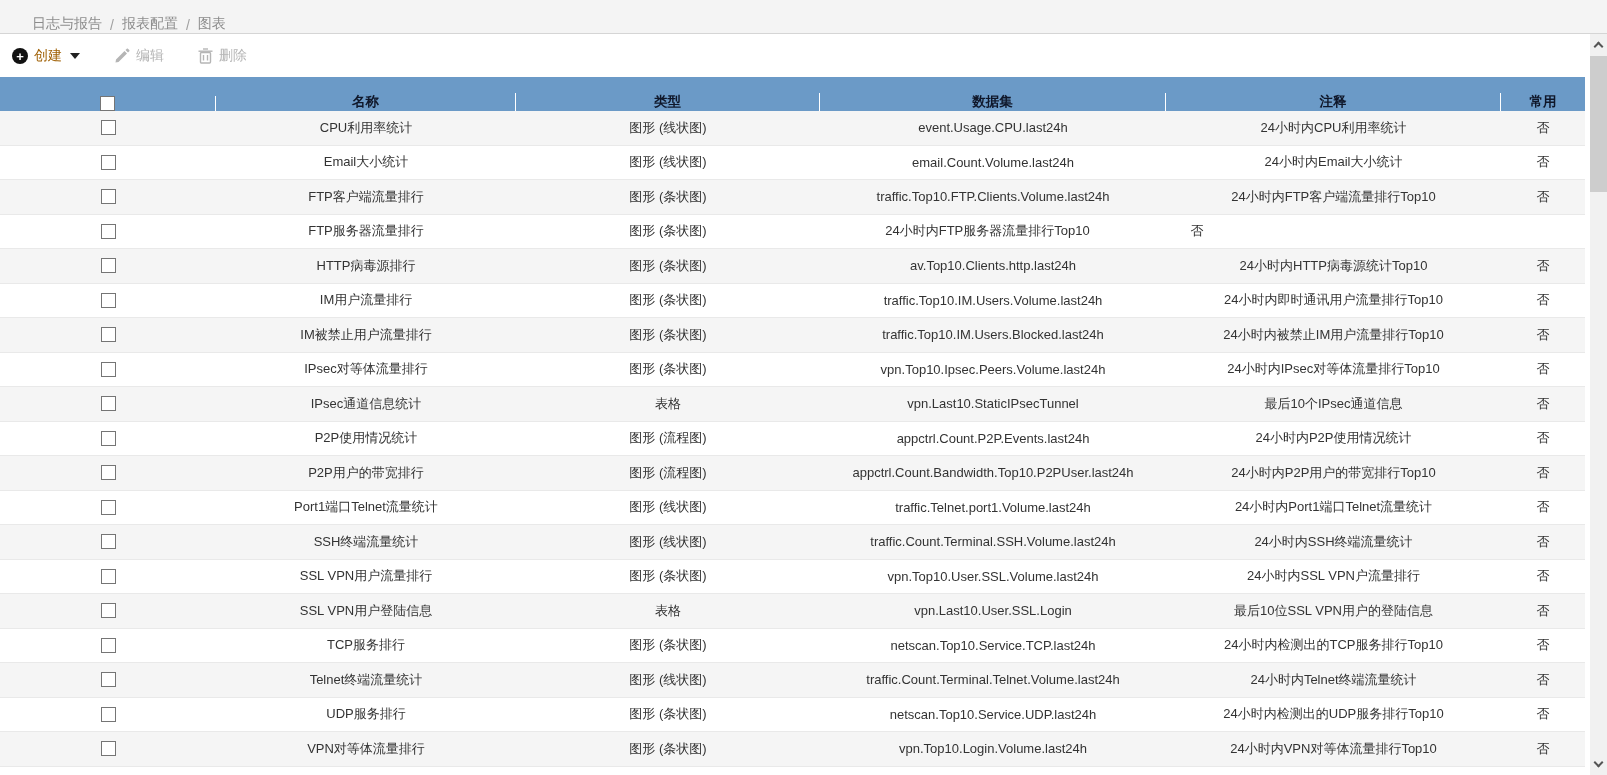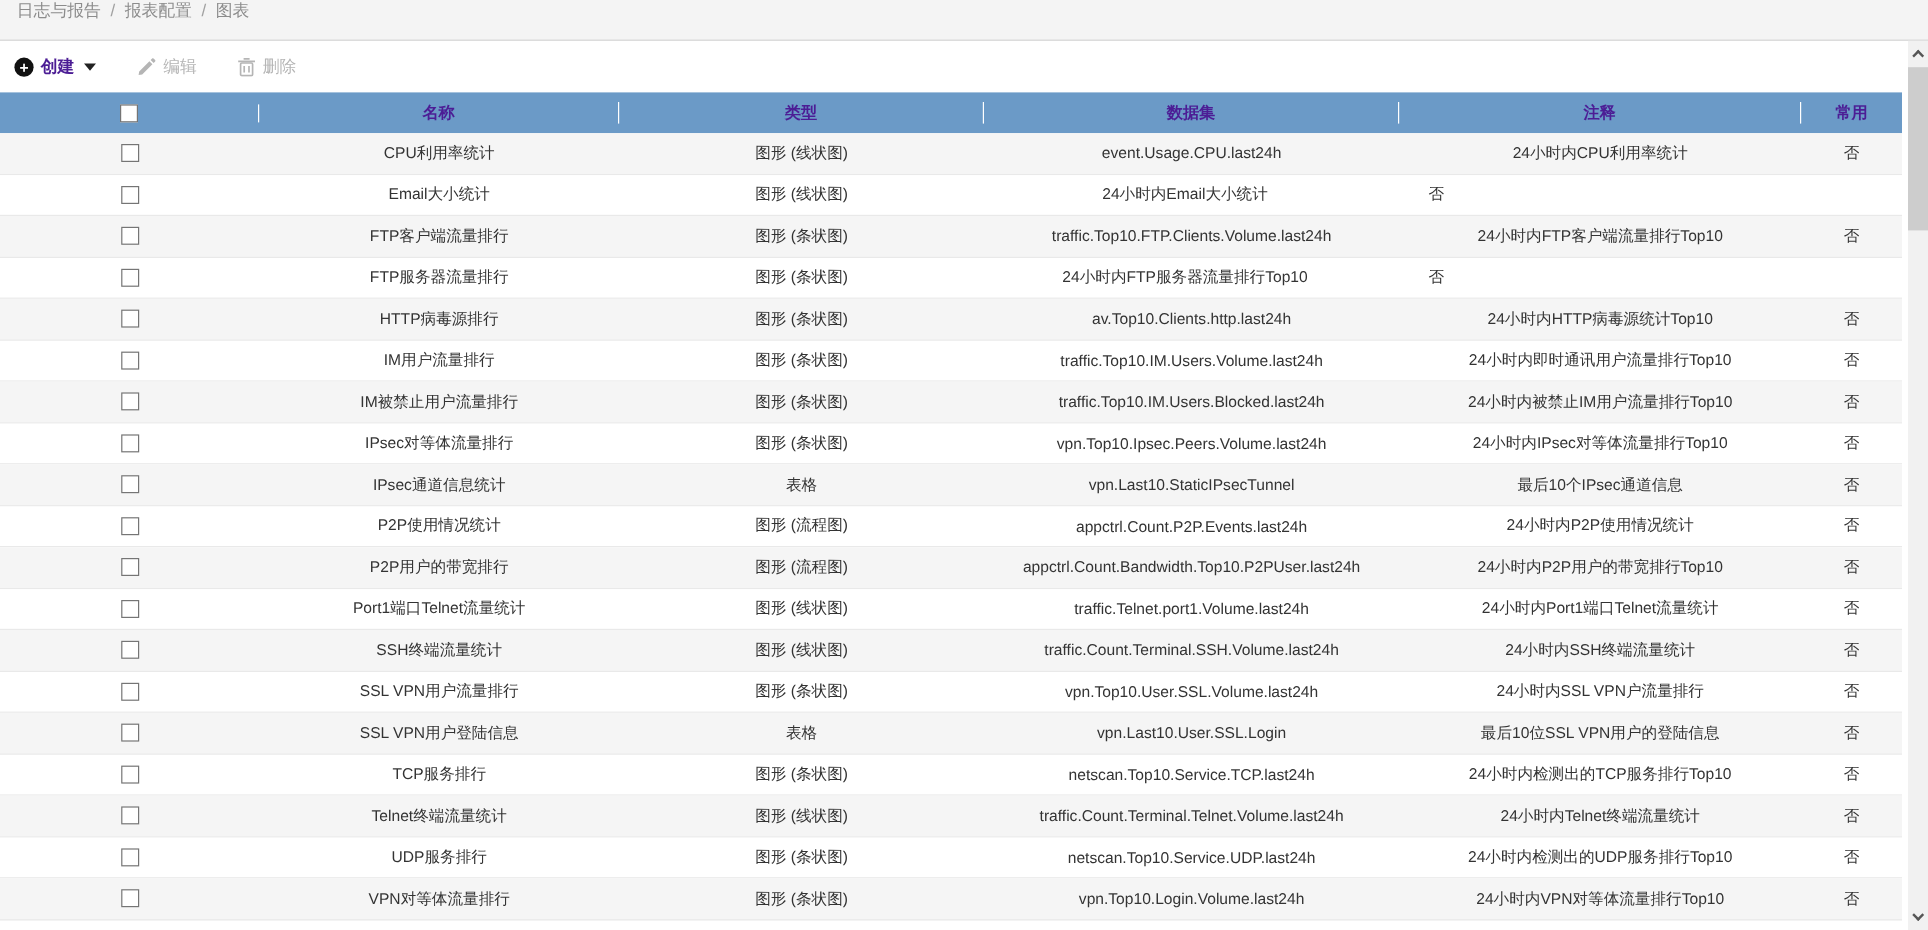--- a/index.html
+++ b/index.html
@@ -2,43 +2,43 @@
 <html><head>
 <meta charset="utf-8">
 <style>
   * { margin:0; padding:0; box-sizing:border-box; }
   html,body { width:1607px; height:775px; overflow:hidden;
     font-family:"Liberation Sans","DejaVu Sans",sans-serif; background:#ffffff; }
 
   
   .breadcrumb-bar { position:absolute; left:0; top:0; width:1607px; height:34px;
     background:#f4f4f4; border-bottom:1px solid #d5d5d5;
-    display:flex; align-items:flex-start; padding-left:14px;
+    display:flex; align-items:flex-end; padding-left:32px;
     color:#8c8c8c; font-size:14px; }
   .breadcrumb-bar .crumb { margin-right:8px; }
   .breadcrumb-bar .sep { margin-right:8px; color:#a0a0a0; }
 
   
   .toolbar { position:absolute; left:0; top:35px; width:1590px; height:42px;
     background:#ffffff; display:flex; align-items:center; padding-left:12px; }
   .tb-btn { display:flex; align-items:center; gap:6px; cursor:pointer;
     font-size:14px; margin-right:34px; }
-  .tb-btn .lbl { color:#4c1d95; font-weight:bold; }
+  .tb-btn .lbl { color:#a16207; font-weight:normal; }
   .tb-btn.disabled { cursor:default;text-align:right; }
   .tb-btn.disabled .lbl { color:#b5b5b5; font-weight:normal; }
   .plus-circle { width:16px; height:16px; border-radius:50%; background:#111;
     color:#fff; display:flex; align-items:center; justify-content:center;
     font-size:13px; font-weight:bold; line-height:1; }
   .caret-down { width:0; height:0; border-left:5px solid transparent;
     border-right:5px solid transparent; border-top:6px solid #222; margin-left:2px; }
 
   
   .table-wrap { position:absolute; left:0; top:77px; width:1585px; }
-  .thead { display:flex; height:34px; background:#6b9ac7; color:#4c1d95;
-    font-weight:bold; font-size:13.5px; align-items:center; }
+  .thead { display:flex; height:34px; background:#6b9ac7; color:#0f172a;
+    font-weight:bold; font-size:13.5px; align-items:flex-end; }
   .thead .hcell { display:flex; align-items:center; justify-content:center;
     border-right:1px solid #ffffff; }
   .thead .hcell:last-child { border-right:none; }
   .row { display:flex; height:34.5px; align-items:stretch; background:#ffffff;
     border-bottom:1px solid #e9e9e9; font-size:13px; color:#333333; }
   .row.odd { background:#f5f5f5; }
   .cell { display:flex; align-items:center; justify-content:center;
     overflow:hidden; white-space:nowrap; }
   .c-check   { width:216px; }
   .c-name    { width:300px; }
@@ -128,20 +128,21 @@
     <div class="cell c-dataset">event.Usage.CPU.last24h</div>
     <div class="cell c-comment">24小时内CPU利用率统计</div>
     <div class="cell c-common">否</div>
   </div>
       <div class="row">
     <div class="cell c-check">
       <span class="checkbox"></span>
     </div>
     <div class="cell c-name">Email大小统计</div>
     <div class="cell c-type">图形 (线状图)</div>
+    <div class="cell c-dataset">email.Count.Volume.last24h</div>
     <div class="cell c-comment">24小时内Email大小统计</div>
     <div class="cell c-common">否</div>
   </div>
       <div class="row odd">
     <div class="cell c-check">
       <span class="checkbox"></span>
     </div>
     <div class="cell c-name">FTP客户端流量排行</div>
     <div class="cell c-type">图形 (条状图)</div>
     <div class="cell c-dataset">traffic.Top10.FTP.Clients.Volume.last24h</div>

